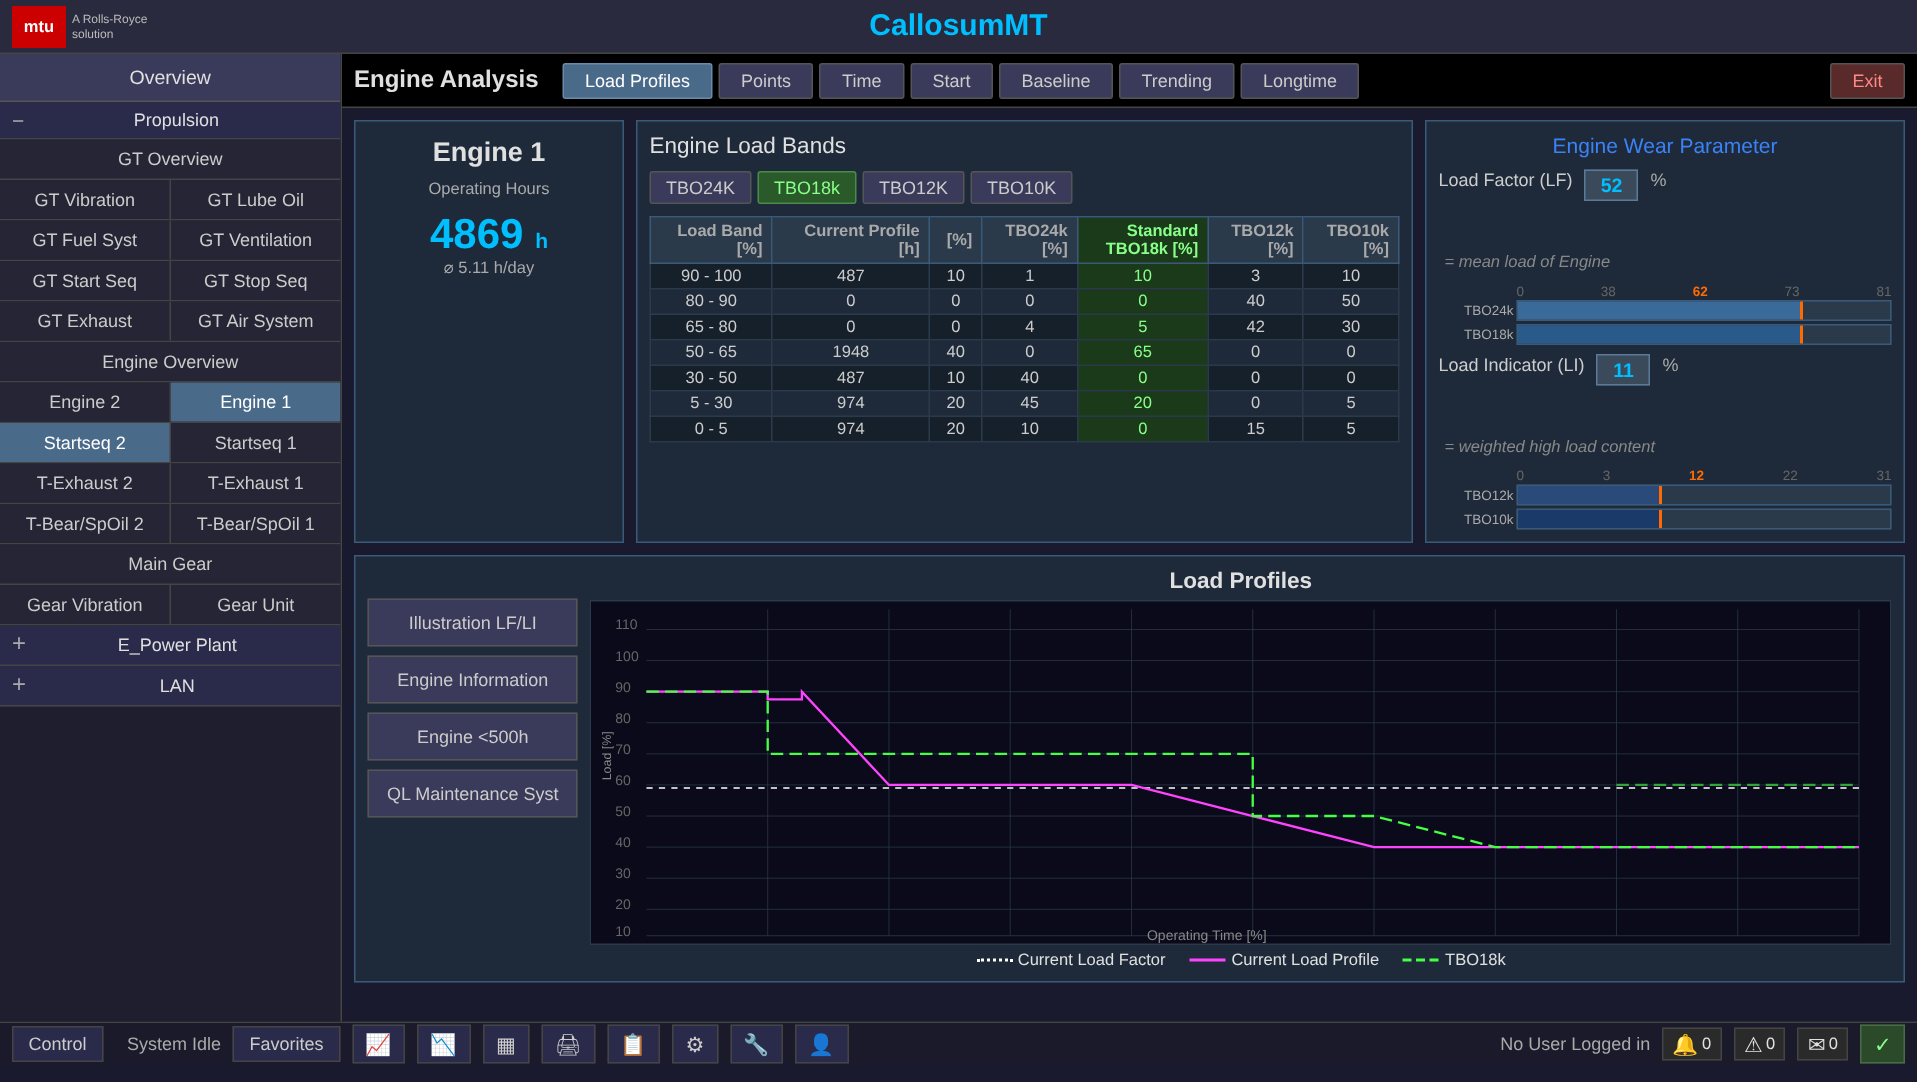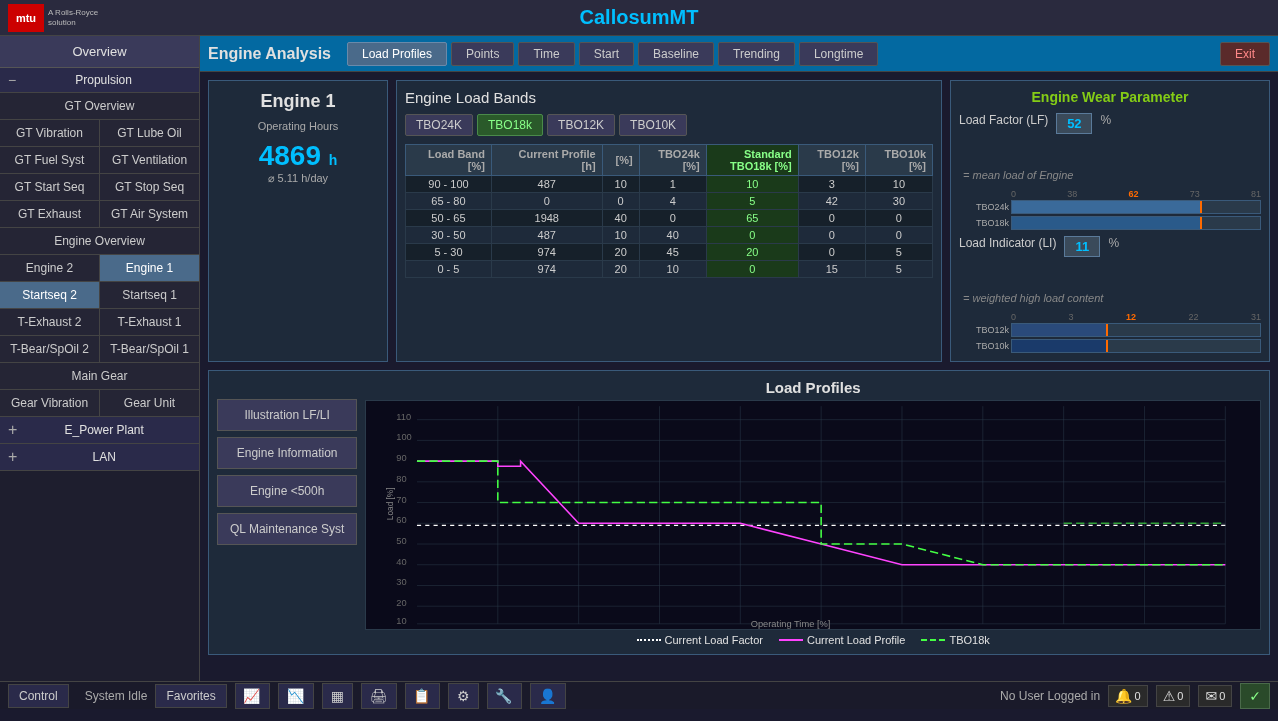--- a/index.html
+++ b/index.html
@@ -10,34 +10,34 @@
     .header-logo { position: absolute; left: 8px; display: flex; align-items: center; gap: 4px; }
     .logo-box { width: 36px; height: 28px; background: #cc0000; display: flex; align-items: center; justify-content: center; color: white; font-weight: bold; font-size: 11px; }
     .logo-rr { font-size: 9px; color: #aaa; line-height: 1.2; }
     .header-title { font-size: 20px; color: #e0e0e0; font-weight: normal; }
     .header-title span { color: #00bfff; font-weight: bold; }
     
     
     .main-layout { display: flex; height: calc(721px - 36px - 40px); }
     
     
-    .sidebar { width: 200px; background: #1e1e2e; border-right: 1px solid #444; overflow-y: auto; flex-shrink: 0; }
+    .sidebar { width: 228px; background: #1e1e2e; border-right: 1px solid #444; overflow-y: auto; flex-shrink: 0; }
     .sidebar-overview { background: #3a3a5a; text-align: center; padding: 8px; cursor: pointer; border-bottom: 1px solid #555; font-size: 13px; }
     .sidebar-section { background: #2a2a4a; padding: 4px 8px; display: flex; align-items: center; justify-content: space-between; border-bottom: 1px solid #444; }
     .sidebar-minus { color: #aaa; font-size: 14px; cursor: pointer; }
     .sidebar-single { background: #252535; text-align: center; padding: 6px; border-bottom: 1px solid #444; cursor: pointer; font-size: 12px; color: #ccc; }
     .sidebar-double { display: flex; border-bottom: 1px solid #444; align-items: flex-end; }
     .sidebar-double-item { flex: 1; text-align: center; padding: 6px 4px; cursor: pointer; background: #252535; color: #ccc; font-size: 12px; border-right: 1px solid #444; }
     .sidebar-double-item:last-child { border-right: none; }
     .sidebar-double-item.active { background: #4a6a8a; color: white; }
     .sidebar-plus { color: #aaa; font-size: 16px; }
     .sidebar-section-with-plus { background: #2a2a4a; padding: 4px 8px; display: flex; align-items: center; justify-content: space-between; border-bottom: 1px solid #444; cursor: pointer; }
     
     
-    .top-nav { background: #0369a1; height: 36px; display: flex; align-items: center; padding: 0 8px; border-bottom: 1px solid #444; gap: 4px; }
+    .top-nav { background: #000000; height: 36px; display: flex; align-items: center; padding: 0 8px; border-bottom: 1px solid #444; gap: 4px; }
     .page-title { font-size: 16px; color: #e0e0e0; margin-right: 12px; font-weight: bold; }
     .nav-btn { background: #3a3a5a; border: 1px solid #555; color: #ccc; padding: 4px 14px; cursor: pointer; font-size: 12px; border-radius: 2px; }
     .nav-btn.active { background: #4a6a8a; color: white; border-color: #6a8aaa; }
     .nav-btn.exit { background: #5a2a2a; color: #ff8888; margin-left: auto; }
     
     
     .content { flex: 1; background: #1a1a2e; padding: 8px; overflow-y: auto; display: flex; flex-direction: column; gap: 8px; }
     
     
     .top-row { display: flex; gap: 8px; }
@@ -57,21 +57,21 @@
     .tbo-btn { background: #3a3a5a; border: 1px solid #555; color: #ccc; padding: 3px 10px; cursor: pointer; font-size: 12px; border-radius: 2px; }
     .tbo-btn.active { background: #2a5a2a; color: #88ff88; border-color: #4a8a4a; }
     .load-table { width: 100%; border-collapse: collapse; font-size: 11px; }
     .load-table th { background: #2a3a4a; color: #aaa; padding: 3px 6px; text-align: right; border: 1px solid #3a5a7a; }
     .load-table td { padding: 2px 6px; text-align: center; border: 1px solid #2a3a4a; color: #ccc; }
     .load-table tr:nth-child(even) { background: #1e2a3a; }
     .load-table tr:nth-child(odd) { background: #16202a; }
     
     
     .wear-panel { background: #1e2a3a; border: 1px solid #3a5a7a; width: 320px; flex-shrink: 0; padding: 8px; }
-    .wear-title { font-size: 14px; color: #84cc16; text-align: center; margin-bottom: 8px; font-weight: bold; }
+    .wear-title { font-size: 14px; color: #3b82f6; text-align: center; margin-bottom: 8px; font-weight: normal; }
     .wear-row { display: flex; gap: 8px; margin-bottom: 6px; }
     .wear-label { font-size: 12px; color: #ccc; flex-shrink: 0; }
     .wear-value-box { background: #3a4a5a; border: 1px solid #5a7a9a; padding: 2px 8px; color: #00bfff; font-weight: bold; font-size: 13px; min-width: 36px; text-align: center; }
     .wear-unit { color: #aaa; }
     .wear-desc { font-style: italic; font-size: 11px; color: #888; margin-bottom: 8px; margin-left: 4px; margin-top: 35px; }
     
     
     .chart-section { background: #1e2a3a; border: 1px solid #3a5a7a; padding: 8px; display: flex; gap: 8px; }
     .chart-buttons { display: flex; flex-direction: column; gap: 6px; padding-top: 20px; }
     .chart-btn { background: #3a3a5a; border: 1px solid #555; color: #ccc; padding: 8px 12px; cursor: pointer; font-size: 12px; text-align: center; min-width: 130px; }
@@ -230,20 +230,29 @@
             <tr>
                   <td>90 - 100</td>
                   <td>487</td>
                   <td>10</td>
                   <td>1</td>
                   <td style="background: rgb(26, 58, 26); color: rgb(136, 255, 136);">10</td>
                   <td>3</td>
                   <td>10</td>
                 </tr>
                 <tr>
+                  <td>80 - 90</td>
+                  <td>0</td>
+                  <td>0</td>
+                  <td>0</td>
+                  <td style="background: rgb(26, 58, 26); color: rgb(136, 255, 136);">0</td>
+                  <td>40</td>
+                  <td>50</td>
+                </tr>
+                <tr>
                   <td>65 - 80</td>
                   <td>0</td>
                   <td>0</td>
                   <td>4</td>
                   <td style="background: rgb(26, 58, 26); color: rgb(136, 255, 136);">5</td>
                   <td>42</td>
                   <td>30</td>
                 </tr>
                 <tr>
                   <td>50 - 65</td>

